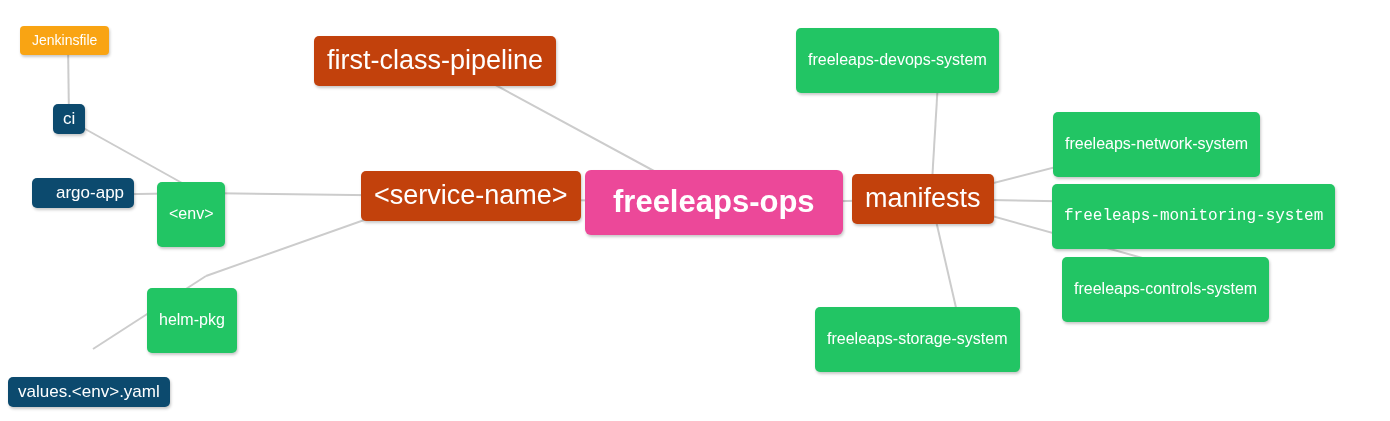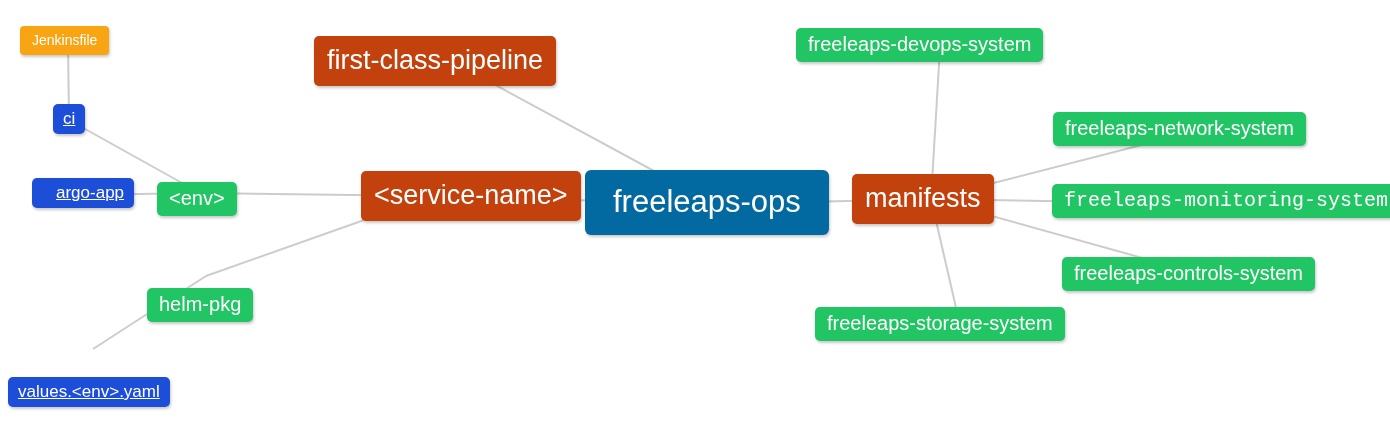--- a/index.html
+++ b/index.html
@@ -35,28 +35,28 @@
     color: #ffffff;
     white-space: nowrap;
     border-radius: 5px;
     box-shadow: 1px 2px 3px rgba(0,0,0,0.22);
     cursor: pointer;
     line-height: 1.18;
   }
   
   .d-root { font-size: 31px; padding: 14px 28px; border-radius: 6px; }
   .d1     { font-size: 27px; padding: 9px 13px;  }
-  .d2     { font-size: 20px; padding: 5px 12px;  }
+  .d2     { font-size: 16px; padding: 23px 12px;  }
   .d3     { font-size: 17px; padding: 5px 10px;  }
   .d4     { font-size: 14px; padding: 6px 12px; border-radius: 4px; }
   
-  .c-dark   { background: #0369a1; }
+  .c-dark   { background: #ec4899; font-weight: bold; }
   .c-blue   { background: #c2410c; }
   .c-green  { background: #22c564; }
-  .c-red    { background: #1d4ed8; text-decoration: underline; }
+  .c-red    { background: #0c4a6e; }
   .c-orange { background: #f9a413; }
   
   .n-jenkinsfile   { left: 20px;   top: 26px;  }
   .n-ci            { left: 53px;   top: 104px; }
   .n-argo-app      { left: 32px;   top: 178px; padding-left: 24px; }
   .n-env           { left: 157px;  top: 182px; }
   .n-helm-pkg      { left: 147px;  top: 256px; margin-top: 32px; }
   .n-values        { left: 8px;    top: 333px; margin-top: 44px; }
   .n-fcp           { left: 314px;  top: 36px;  }
   .n-service-name  { left: 315px;  top: 171px; margin-left: 46px; }

